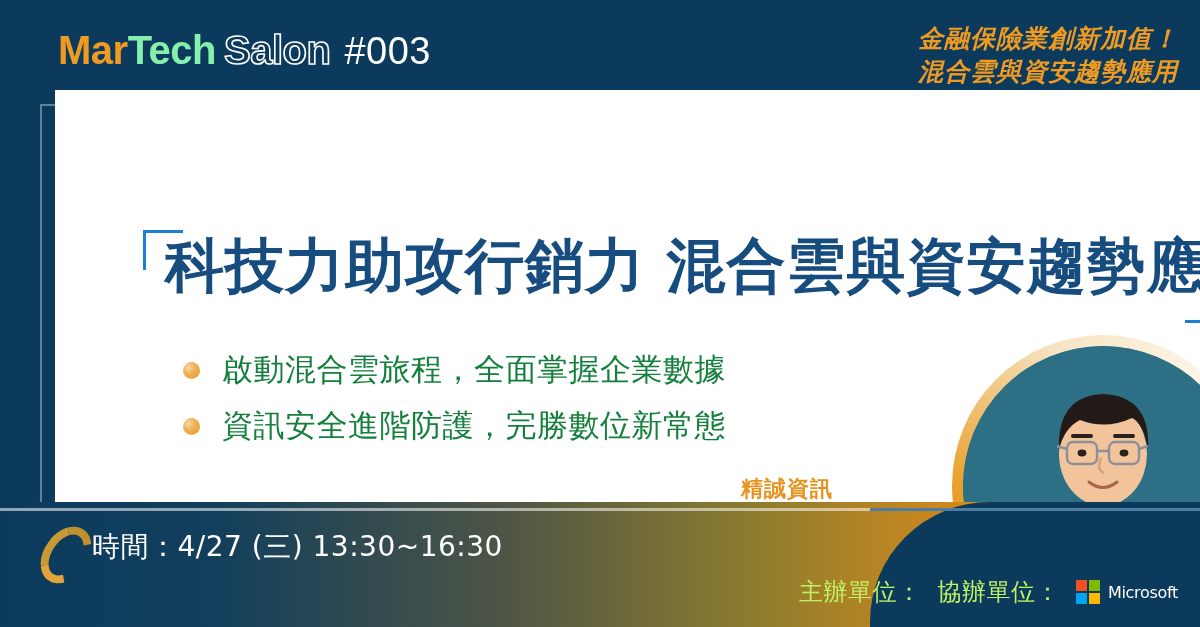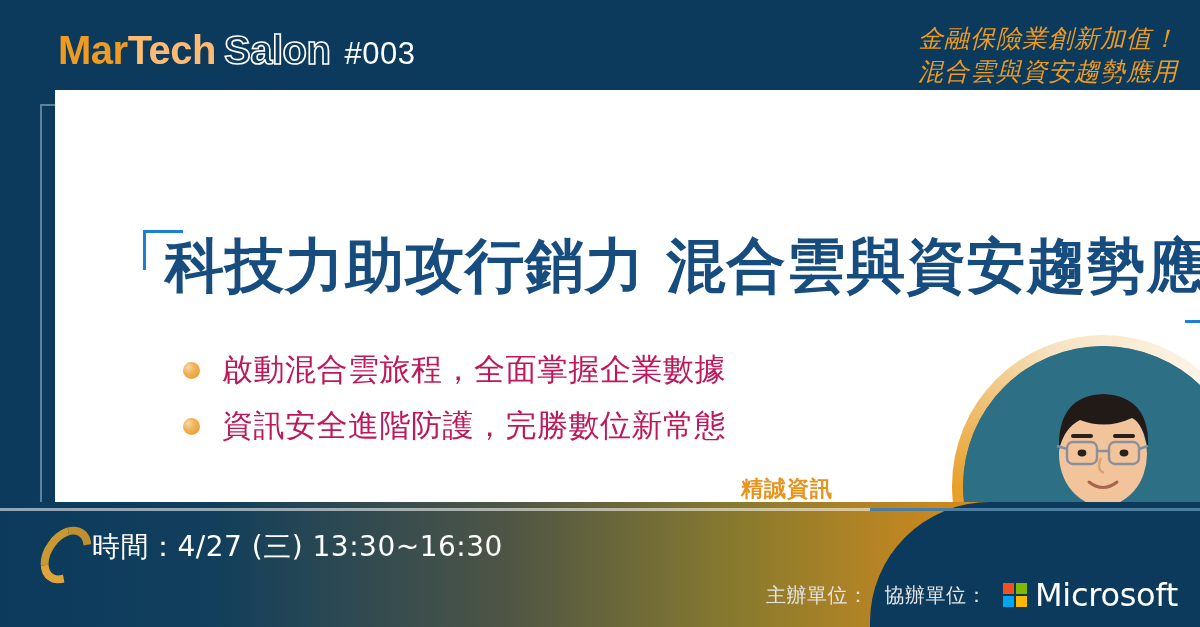--- a/index.html
+++ b/index.html
@@ -12,35 +12,35 @@
 
   #stage { position:absolute; inset:0; width:1200px; height:627px; overflow:hidden; background:#0b3a5d; }
 
   
   .brand {
     position:absolute; left:58px; top:30px;
     font-size:40px; font-weight:bold; letter-spacing:-0.5px;
     white-space:nowrap; line-height:1;
   }
   .brand .mar { color:#ef9a21;margin-top:23px; }
-  .brand .tech { color:#fdba74; }
+  .brand .tech { color:#86efac; }
   .brand .salon {
     color:transparent;
     -webkit-text-stroke:1.6px #ffffff;
     margin-left:8px;
   }
   .brand .num {
-    color:#ffffff; font-weight:normal; font-size:31px;
+    color:#ffffff; font-weight:normal; font-size:38px;
     margin-left:14px; letter-spacing:0.5px;
   }
 
   .tagline {
     position:absolute; right:22px; top:22px;
     text-align:right; color:#ef9a21;
-    font-weight:normal; font-style:italic;
+    font-weight:bold; font-style:italic;
     font-size:25px; line-height:1.33;
     letter-spacing:1px;
   }
 
   
   .card-frame {
     position:absolute; left:40px; top:104px;
     width:1160px; height:412px;
     border:2px solid #8ea6b8; border-right:none;
     opacity:.65;
@@ -79,21 +79,21 @@
   .bullet-row {
     display:flex; align-items:center;
     margin-bottom:12px; height:44px;
   }
   .dot {
     width:17px; height:17px; border-radius:50%;
     background:radial-gradient(circle at 32% 32%, #f7d9a8 0%, #f0b35c 38%, #e8941f 100%);
     flex:none; margin-right:22px;
   }
   .bullet-text {
-    font-size:31px; color:#be185d; letter-spacing:0.5px;
+    font-size:31px; color:#15803d; letter-spacing:0.5px;
     white-space:nowrap;
     font-family:Liberation Sans, sans-serif;
   }
 
   
   .speaker {
     position:absolute; left:348px; top:382px;
     width:430px; text-align:right;
   }
   .sp-company {
@@ -154,37 +154,37 @@
     font-family:"DejaVu Sans","Liberation Sans",sans-serif;
   }
 
   
   .sponsors {
     position:absolute; right:22px; top:576px;
     display:flex; align-items:center; gap:16px;
     color:#ffffff; white-space:nowrap;
   }
   .sp-label {
-    font-size:20px; color:#e5e5e5; letter-spacing:0.5px;
+    font-size:24px; color:#bef264; letter-spacing:0.5px;
     font-family:"DejaVu Sans","Liberation Sans",sans-serif;
   }
   .accuhit { display:flex; align-items:center; gap:1px; }
   .accuhit-mark { display:block; }
   .accuhit-text {
     font-size:25px; font-weight:bold; color:#ffffff;
     letter-spacing:-0.4px; position:relative; left:-5px;
   }
   .ms-logo { display:flex; align-items:center; gap:8px; }
   .ms-squares {
     width:24px; height:24px; display:grid;
     grid-template-columns:11px 11px; grid-template-rows:11px 11px; gap:2px;
   }
   .ms-squares i { display:block; }
   .ms-text {
-    font-size:32px; color:#ffffff; letter-spacing:-0.3px;
+    font-size:16px; color:#ffffff; letter-spacing:-0.3px;
     font-family:"DejaVu Sans","Liberation Sans",sans-serif;
   }
 </style>
 </head>
 <body>
 
 <div id="stage">
 
   <div class="brand">
     <span class="mar">Mar</span><span class="tech">Tech</span><span class="salon">Salon</span><span class="num">#003</span>

